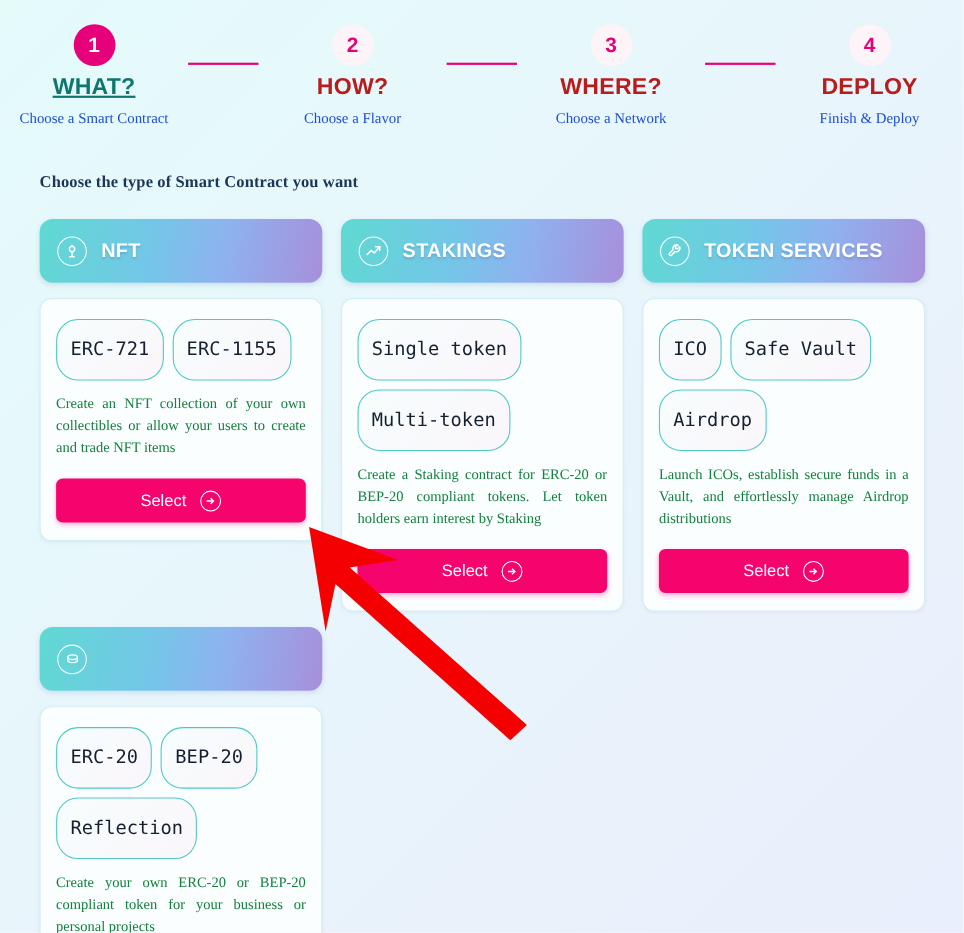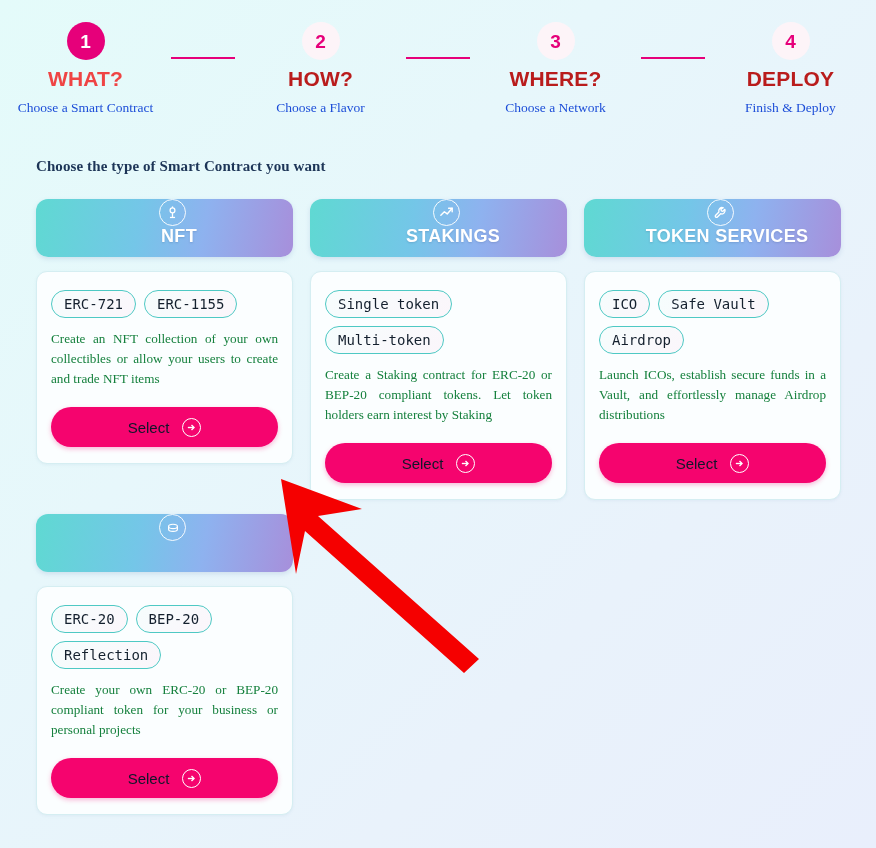--- a/index.html
+++ b/index.html
@@ -55,21 +55,21 @@
   }
 
   .step-title {
     font-family: "Liberation Sans", sans-serif;
     font-weight: bold;
     font-size: 21px;
     letter-spacing: 0.2px;
     margin-top: 7px;
   }
 
-  .step.active .step-title { color: #ef4444; }
+  .step.active .step-title { color: #0f766e; text-decoration: underline; }
   .step.inactive .step-title { color: #b91c1c; }
 
   .step-sub {
     font-family: "Liberation Serif", serif;
     font-size: 13.5px;
     color: #1d4ed8;
     margin-top: 9px;
   }
 
   .connector {
@@ -103,21 +103,20 @@
   }
 
   .type-header {
     height: 58px;
     border-radius: 12px;
     background: linear-gradient(100deg, #5fd9d2 0%, #74c6e8 40%, #8eb2ef 65%, #a78fdb 100%);
     display: flex;
     align-items: center;
     padding-left: 16px;
     box-shadow: 0 2px 5px rgba(90,120,180,0.18);
-    flex-direction: column;
   }
 
   .type-header .icon-circle {
     width: 27px;
     height: 27px;
     flex: 0 0 27px;
     border-radius: 50%;
     border: 1.6px solid rgba(255,255,255,0.92);
     display: flex;
     align-items: center;
@@ -149,44 +148,44 @@
     display: flex;
     flex-wrap: wrap;
     gap: 8px;
     margin-bottom: 11px;
   }
 
   .tag {
     border: 1.3px solid #4ec9c4;
     border-radius: 20px;
     background: linear-gradient(135deg, #f6fdfd 0%, #fbf6fb 100%);
-    padding: 5px 12px;
+    padding: 17px 12px;
     font-family: "DejaVu Sans Mono", monospace;
-    font-size: 14px;
+    font-size: 17px;
     color: #14202e;
     white-space: nowrap;
   }
 
   .desc {
     font-family: "Liberation Serif", serif;
     font-size: 13.2px;
     line-height: 1.52;
     color: #15803d;
     text-align: justify;
     min-height: 60px;
   }
 
   .select-btn {
     margin-top: 18px;
     width: 100%;
     height: 40px;
     border: none;
-    border-radius: 20px;
+    border-radius: 6px;
     background: #f5046e;
-    color: #0f172a;
+    color: #ffffff;
     font-family: "Liberation Sans", sans-serif;
     font-size: 15px;
     display: flex;
     align-items: center;
     justify-content: center;
     gap: 13px;
     cursor: pointer;
     box-shadow: 0 2px 5px rgba(245,4,110,0.28);
   }
 

